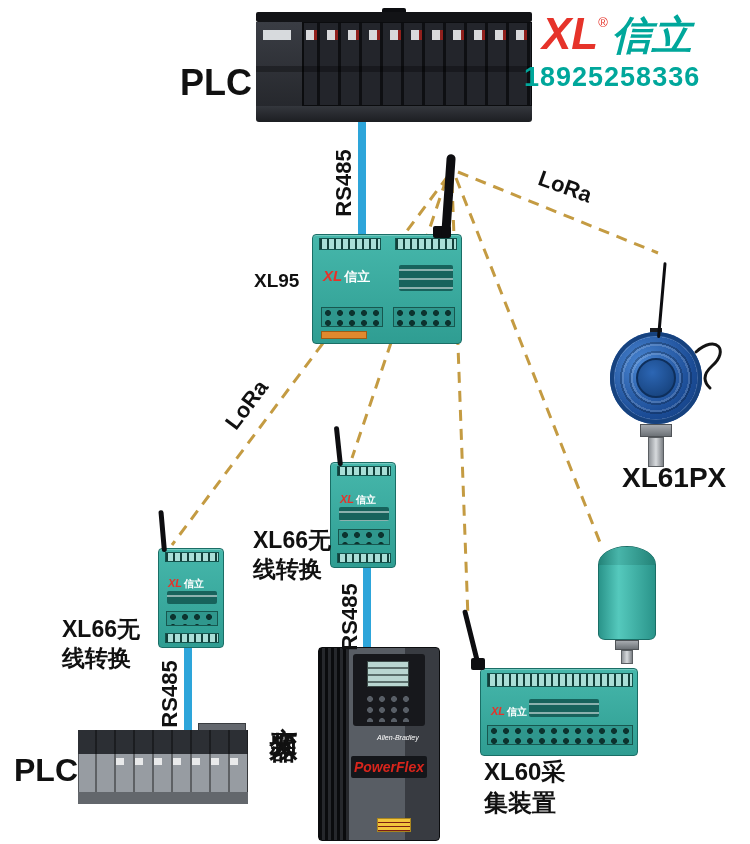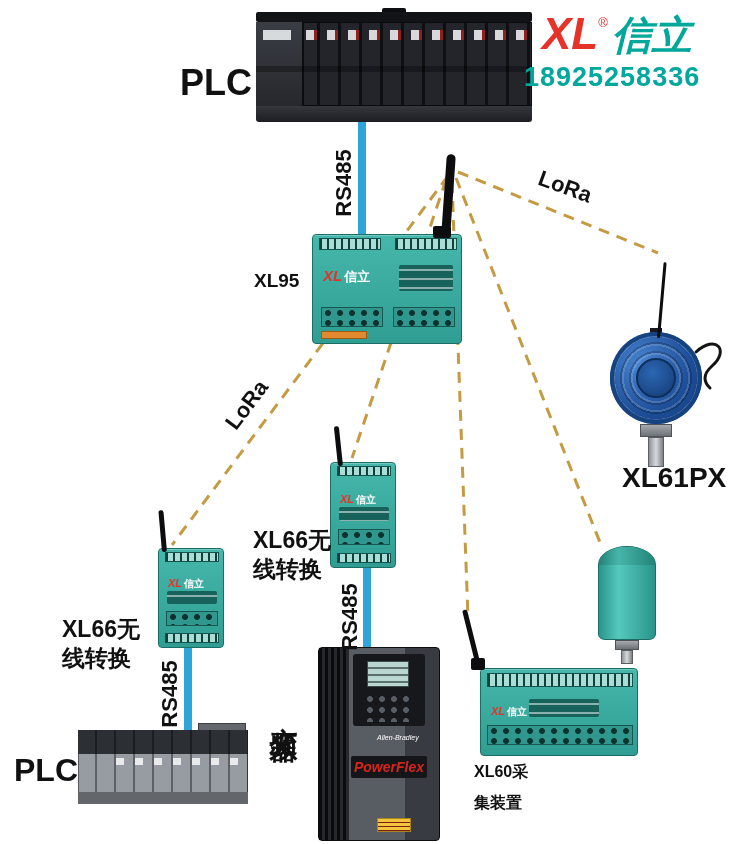--- a/index.html
+++ b/index.html
@@ -211,21 +211,21 @@
   <div class="antbase" style="left:471px;top:658px;width:14px;height:12px;"></div>
   <div class="ant" style="left:477px;top:608px;width:5px;height:62px;transform:rotate(-14deg);transform-origin:50% 100%;"></div>
   <div class="dev device-teal" style="left:480px;top:668px;width:158px;height:88px;">
     <div class="tblock" style="left:6px;top:4px;width:146px;height:14px;"></div>
     <div class="dev-logo small" style="left:10px;top:32px;">
       <span class="dl-xl">XL</span><span class="dl-xi">信立</span>
     </div>
     <div class="dev-plate" style="left:48px;top:30px;width:70px;height:18px;"></div>
     <div class="dotstrip" style="left:6px;top:56px;width:146px;height:20px;"></div>
   </div>
-  <div class="label" style="left:474px;top:756px;font-size:16px;line-height:31px;">
+  <div class="label" style="left:484px;top:756px;font-size:24px;line-height:31px;">
     <div>XL60采</div>
     <div>集装置</div>
   </div>
 
   <div class="dev cyl" style="left:598px;top:546px;width:58px;height:94px;">
     <div class="cyl-cap"></div>
   </div>
   <div class="dev metal-nut" style="left:615px;top:640px;width:24px;height:10px;"></div>
   <div class="dev metal-stem" style="left:621px;top:650px;width:12px;height:14px;"></div>
   <div class="label" style="left:644px;top:637px;font-size:24px;line-height:31px;">

